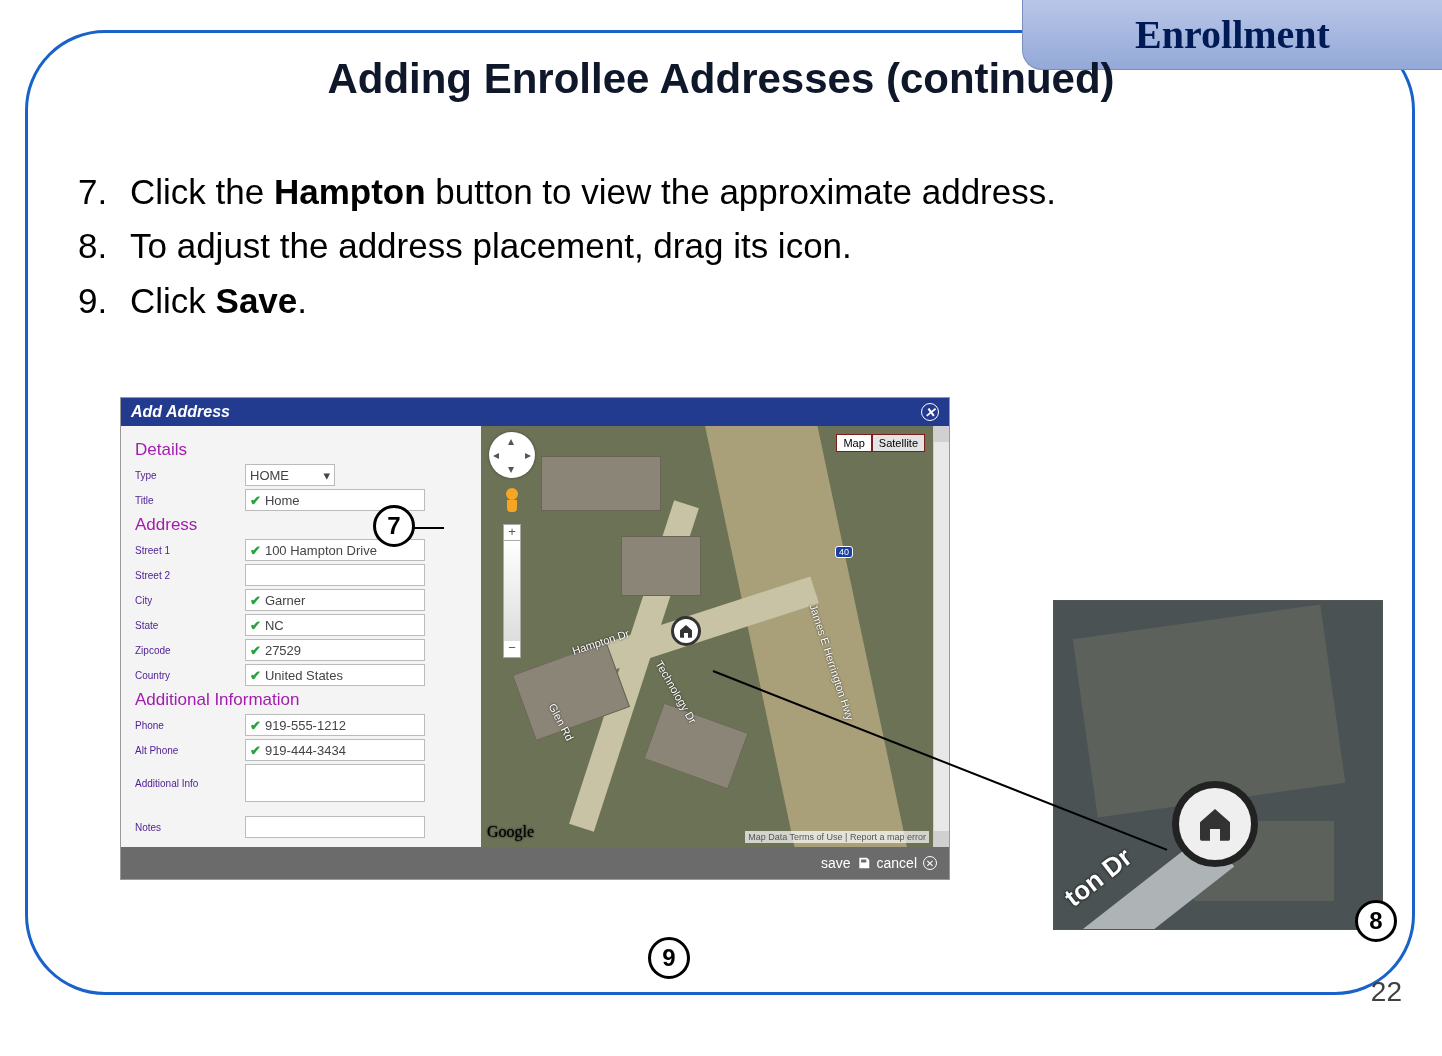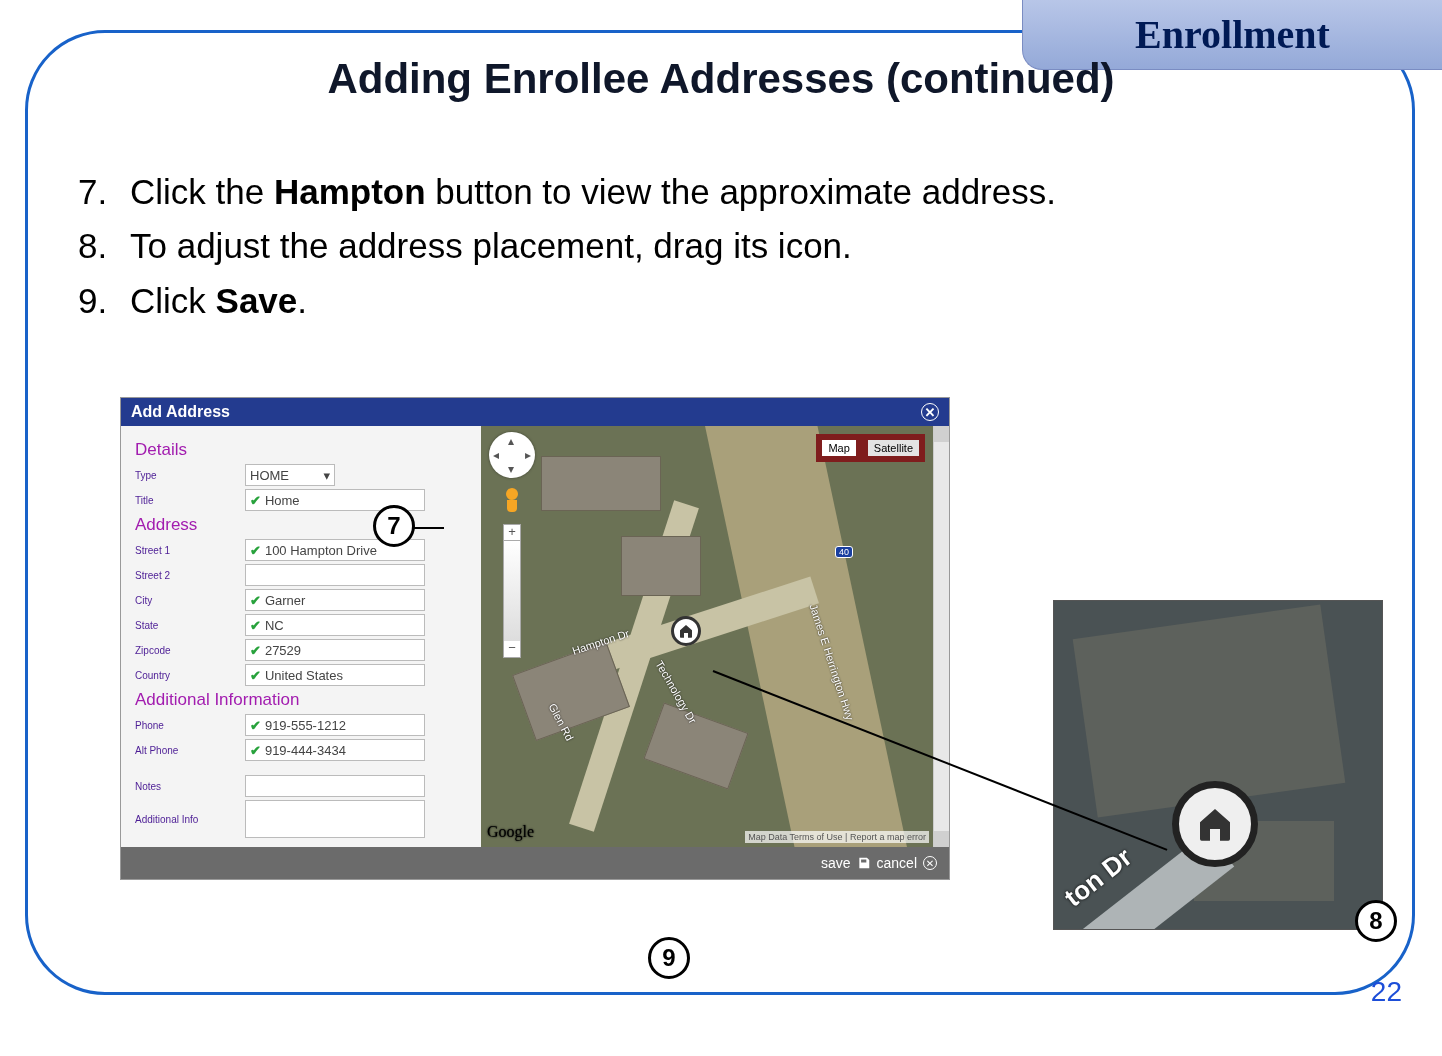--- a/index.html
+++ b/index.html
@@ -3,28 +3,28 @@
 <meta charset="utf-8">
 <style>
   *{box-sizing:border-box;margin:0;padding:0;}
   html,body{width:1442px;height:1056px;font-family:Arial,Helvetica,sans-serif;background:#fff;}
   .page{position:relative;width:1442px;height:1028px;}
   .corner-tab{position:absolute;right:0;top:0;width:420px;height:70px;
     background:linear-gradient(#b8c6e8,#94a9d8);border:1px solid #7a8cc2;border-top:none;border-right:none;
     border-bottom-left-radius:20px;display:flex;align-items:center;justify-content:center;
     font-family:'Times New Roman',serif;font-weight:bold;font-size:40px;color:#001a55;}
   .main-frame{position:absolute;left:25px;top:30px;width:1390px;height:965px;border:3px solid #1862c9;border-radius:80px;}
-  .page-num{position:absolute;right:40px;bottom:20px;font-size:28px;color:#1d4ed8;}
+  .page-num{position:absolute;right:40px;bottom:20px;font-size:28px;color:#404040;}
   .title{position:absolute;left:0;right:0;top:55px;text-align:center;font-weight:bold;font-size:42px;color:#0f172a;}
   .steps{position:absolute;left:78px;top:165px;font-size:35px;color:#000;line-height:1.55;}
   .step-row{display:flex;}
   .step-num{width:52px;flex-shrink:0;}
   
   .sshot{position:absolute;left:120px;top:397px;width:830px;background:#f0f0f0;border:1px solid #999;}
-  .dlg-header{background:#233b8f;color:#fff;font-size:16px;font-weight:bold;padding:5px 10px;display:flex;align-items:center;justify-content:space-between;}
+  .dlg-header{background:#233b8f;color:#fff;font-size:16px;font-weight:bold;padding:5px 10px;display:flex;align-items:center;justify-content:space-between;font-style:italic;}
   .dlg-close{width:18px;height:18px;border:1.5px solid #fff;border-radius:50%;display:flex;align-items:center;justify-content:center;font-size:13px;}
   .dlg-body{display:flex;background:#f4f4f4;position:relative;}
   .form-col{width:360px;padding:10px 14px 6px 14px;font-size:13px;color:#666;}
   .sec-h{font-size:17px;color:#a21caf;margin:4px 0 4px 0;}
   .fld{display:flex;align-items:center;margin:3px 0;}
   .fld-l{width:110px;font-size:10px;color:#4c1d95;}
   .inp{border:1px solid #bbb;background:#fff;height:22px;width:180px;padding:0 4px;display:flex;align-items:center;gap:4px;font-size:13px;color:#444;}
   .inp-sel{width:90px;justify-content:space-between;}
   .chk{color:#28a23c;font-weight:bold;}
   .ta{height:38px;}
@@ -39,21 +39,21 @@
   .b2{left:140px;top:110px;width:80px;height:60px;}
   .b3{left:40px;top:230px;width:100px;height:70px;transform:rotate(-20deg);}
   .b4{left:170px;top:290px;width:90px;height:60px;transform:rotate(20deg);}
   .hwy-sign{position:absolute;right:80px;top:120px;background:#1a3fa0;color:#fff;border:1px solid #fff;border-radius:3px;font-size:9px;padding:0 3px;}
   .road-lbl{position:absolute;color:#fff;font-size:11px;font-family:Arial;text-shadow:0 0 2px #000;}
   .rl1{left:90px;top:210px;transform:rotate(-18deg);}
   .rl2{right:40px;top:230px;transform:rotate(72deg);}
   .rl3{left:60px;top:290px;transform:rotate(62deg);}
   .rl4{left:160px;top:260px;transform:rotate(60deg);}
   .map-type{position:absolute;right:8px;top:8px;display:flex;font-size:11px;}
-  .map-type div{background:#fff;border:6px solid #7f1d1d;padding:2px 6px;}
+  .map-type div{background:#fff;border:1px solid #7f1d1d;padding:2px 6px;}
   .map-type .sel{background:#e4e4e4;}
   .map-ctrl{position:absolute;left:8px;top:6px;display:flex;flex-direction:column;align-items:center;}
   .nav-pad{width:46px;height:46px;background:#fff;border-radius:50%;position:relative;box-shadow:0 0 3px rgba(0,0,0,.4);}
   .nav-pad span{position:absolute;font-size:12px;color:#555;}
   .nup{top:2px;left:19px;} .ndn{bottom:2px;left:19px;} .nlf{left:4px;top:16px;} .nrt{right:4px;top:16px;}
   .peg{width:16px;height:26px;margin-top:10px;}
   .peg-body{width:12px;height:12px;background:#f6a624;border-radius:50%;margin:0 auto;}
   .peg-legs{width:10px;height:12px;background:#f6a624;margin:0 auto;border-radius:0 0 4px 4px;}
   .zoom{margin-top:10px;background:#fff;border:1px solid #aaa;width:18px;}
   .zb{height:16px;text-align:center;font-size:13px;line-height:14px;color:#555;border-bottom:1px solid #aaa;}
@@ -186,27 +186,27 @@
               <span>919-555-1212</span>
             </div>
           </div>
         <div class="fld">
             <span class="fld-l">Alt Phone</span>
           <div class="inp">
               <span class="chk">✔</span>
               <span>919-444-3434</span>
             </div>
           </div>
+        <div class="fld">
+            <span class="fld-l">Additional Info</span>
+          <div class="inp ta"></div>
+          </div>
         <div class="fld" style="margin-top:14px;">
             <span class="fld-l">Notes</span>
           <div class="inp"></div>
-          </div>
-        <div class="fld">
-            <span class="fld-l">Additional Info</span>
-          <div class="inp ta"></div>
           </div>
       </div>
 
       <div class="geobtn">
         <svg viewBox="0 0 24 24" fill="none" stroke="#fff" stroke-width="3">
             <circle cx="10" cy="10" r="6"></circle>
             <line x1="15" y1="15" x2="21" y2="21"></line>
           </svg>
       </div>
 

